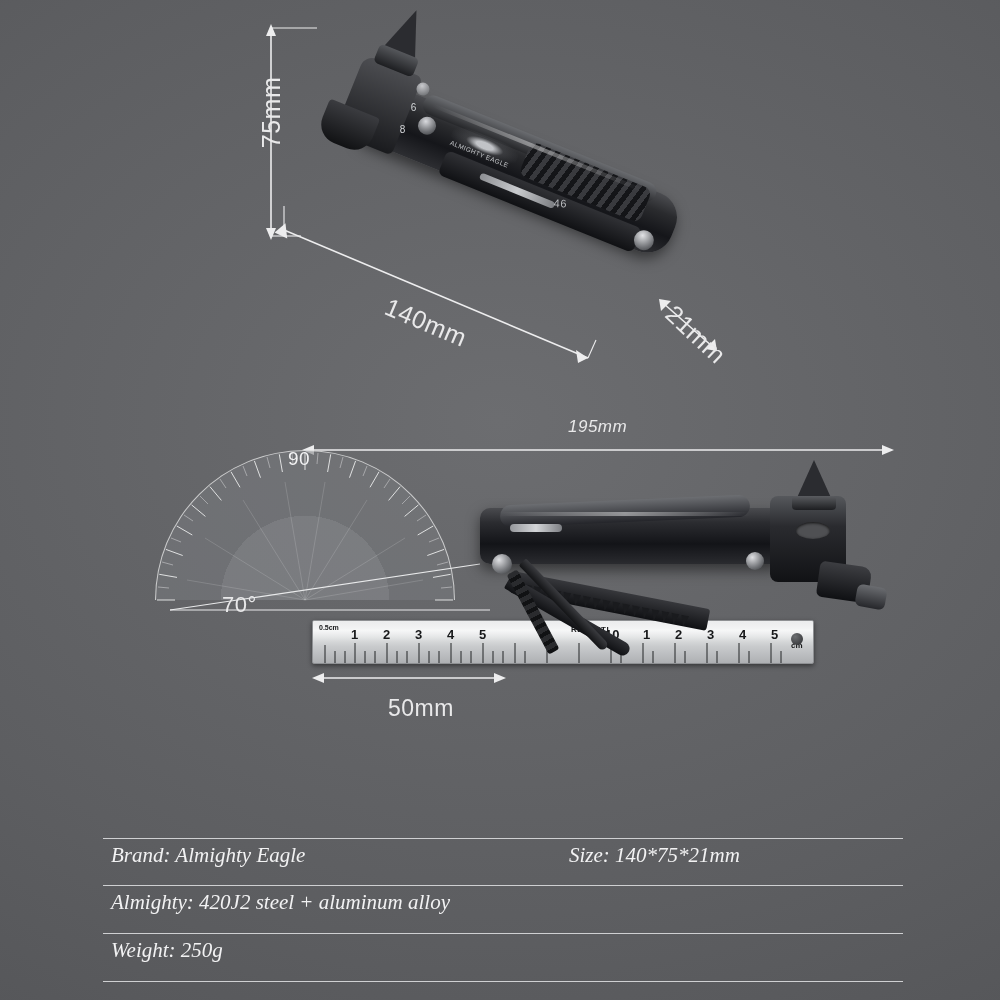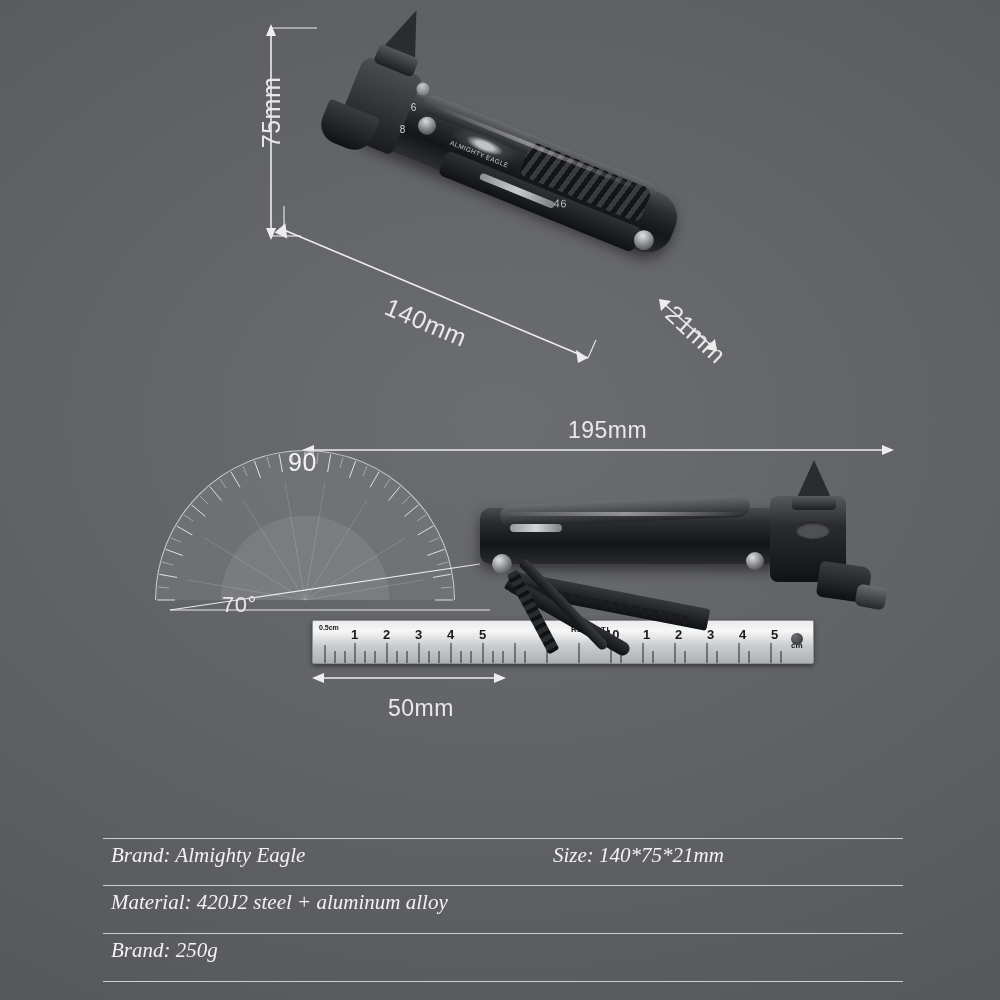--- a/index.html
+++ b/index.html
@@ -102,21 +102,21 @@
   .spec-txt {
     position: absolute;
     top: 4px;
     color: #f2f2f3;
     font-family: "Liberation Serif", serif;
     font-style: italic;
     font-size: 21px;
     white-space: nowrap;
   }
   .spec-left { left: 8px; }
-  .spec-right { left: 450px; }
+  .spec-right { left: 466px; }
 </style>
 </head>
 <body>
 
 <div id="stage">
 
   <div id="top-section">
 
     <svg style="position:absolute;left:255px;top:20px;width:70px;height:225px;">
       <line x1="16" y1="12" x2="16" y2="212" stroke="#ededee" stroke-width="1.6"></line>
@@ -193,21 +193,21 @@
     </div>
   </div>
 
   <div id="bottom-section"></div>
 
   <svg style="position:absolute;left:300px;top:438px;width:600px;height:24px;">
     <line x1="10" y1="12" x2="586" y2="12" stroke="#ededee" stroke-width="1.6"></line>
     <polygon points="2,12 14,7 14,17" fill="#ededee"></polygon>
     <polygon points="594,12 582,7 582,17" fill="#ededee"></polygon>
   </svg>
-  <div class="label" style="left:568px;top:417px;font-size:23px;">195mm</div>
+  <div class="label" style="left:568px;top:417px;font-size:17px;font-style:italic;">195mm</div>
 
   <div id="protractor">
     <div class="proto-arc"></div>
     <svg class="proto-ticks" viewBox="0 0 300 300">
       <g stroke="#e8e9ea" stroke-width="0.8">
 
         <g id="t">
           <line x1="150" y1="150" x2="150" y2="150"></line>
         </g>
       </g>
@@ -257,21 +257,21 @@
         <line x1="0" y1="0" x2="-118" y2="-20"></line>
         <line x1="0" y1="0" x2="-100" y2="-62"></line>
         <line x1="0" y1="0" x2="-62" y2="-100"></line>
         <line x1="0" y1="0" x2="-20" y2="-118"></line>
         <line x1="0" y1="0" x2="20" y2="-118"></line>
         <line x1="0" y1="0" x2="62" y2="-100"></line>
         <line x1="0" y1="0" x2="100" y2="-62"></line>
         <line x1="0" y1="0" x2="118" y2="-20"></line>
       </g>
     </svg>
-    <div class="label" style="left:133px;top:-2px;font-size:25px;color:#f3f3f4;">90</div>
+    <div class="label" style="left:133px;top:-2px;font-size:19px;color:#f3f3f4;">90</div>
   </div>
 
   <svg style="position:absolute;left:160px;top:556px;width:340px;height:70px;">
     <line x1="10" y1="54" x2="330" y2="54" stroke="#e9eaeb" stroke-width="1.2"></line>
     <line x1="10" y1="54" x2="320" y2="8" stroke="#e9eaeb" stroke-width="1.2"></line>
   </svg>
   <div class="label" style="left:222px;top:592px;font-size:22px;">70°</div>
 
   <div id="ruler">
     <div style="position:absolute;left:0;top:0;width:100%;height:50%;
@@ -408,20 +408,20 @@
     <div style="position:absolute;left:30px;top:52px;width:250px;height:4px;border-radius:3px;
                 background:linear-gradient(90deg,rgba(255,255,255,0),rgba(255,255,255,.45),rgba(255,255,255,0));"></div>
   </div>
 
   <div id="spec">
     <div class="spec-row">
       <div class="spec-txt spec-left">Brand: Almighty Eagle</div>
       <div class="spec-txt spec-right">Size: 140*75*21mm</div>
     </div>
     <div class="spec-row">
-      <div class="spec-txt spec-left">Material: 420J2 steel + aluminum alloy</div>
+      <div class="spec-txt spec-left">Almighty: 420J2 steel + aluminum alloy</div>
     </div>
     <div class="spec-row">
-      <div class="spec-txt spec-left">Brand: 250g</div>
+      <div class="spec-txt spec-left">Weight: 250g</div>
     </div>
   </div>
 
 </div>
 
 </body></html>

